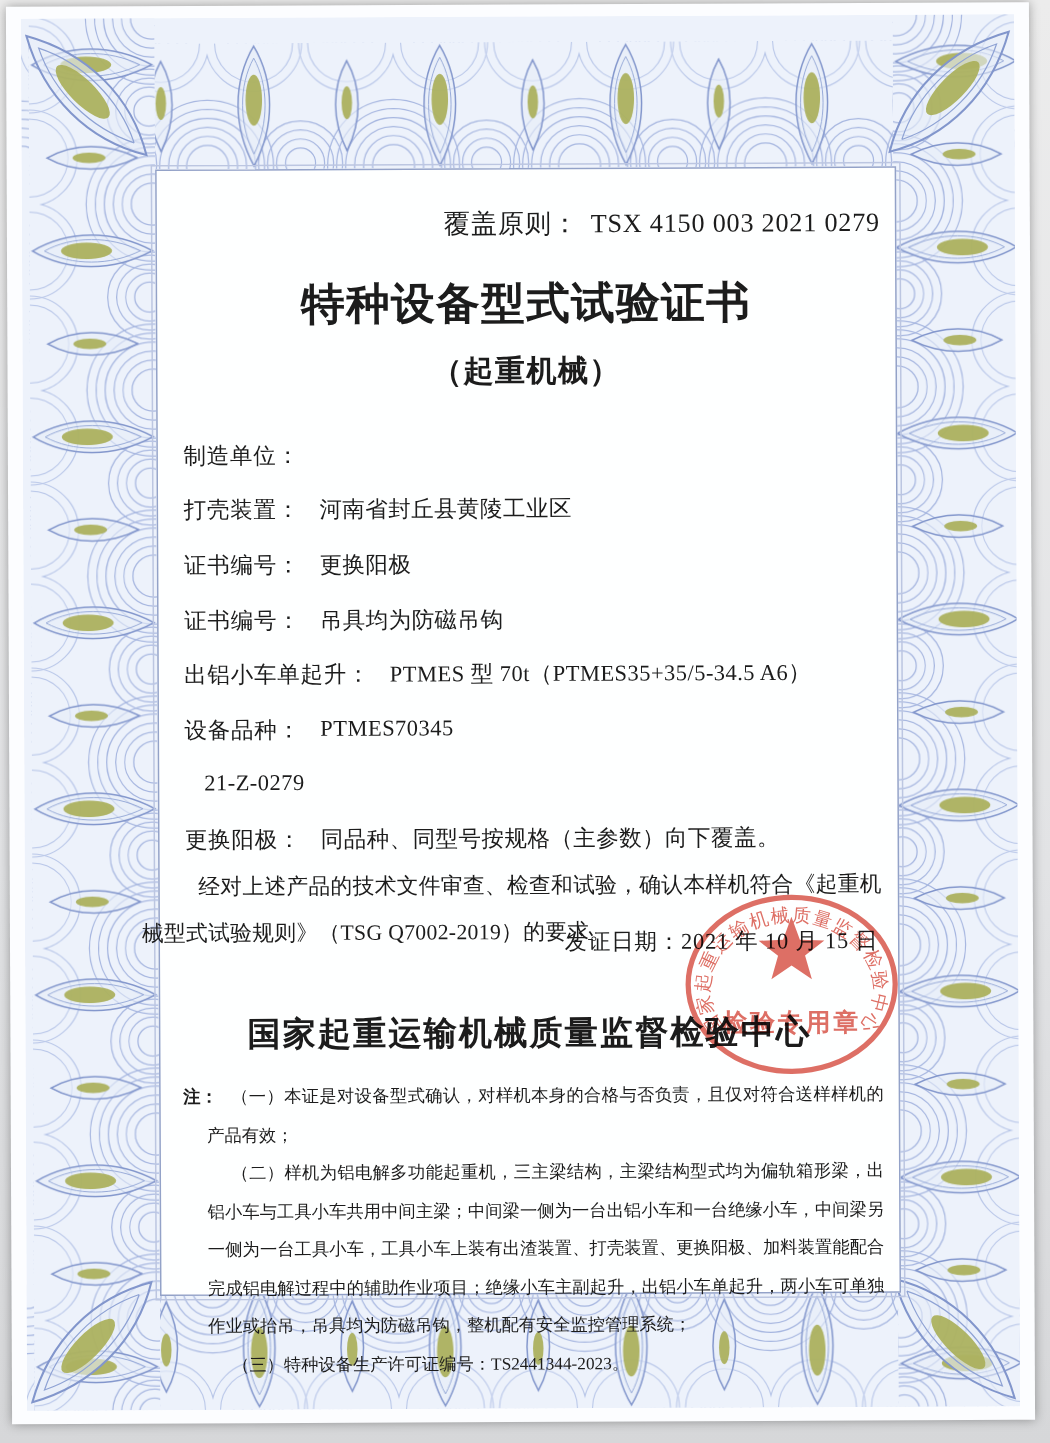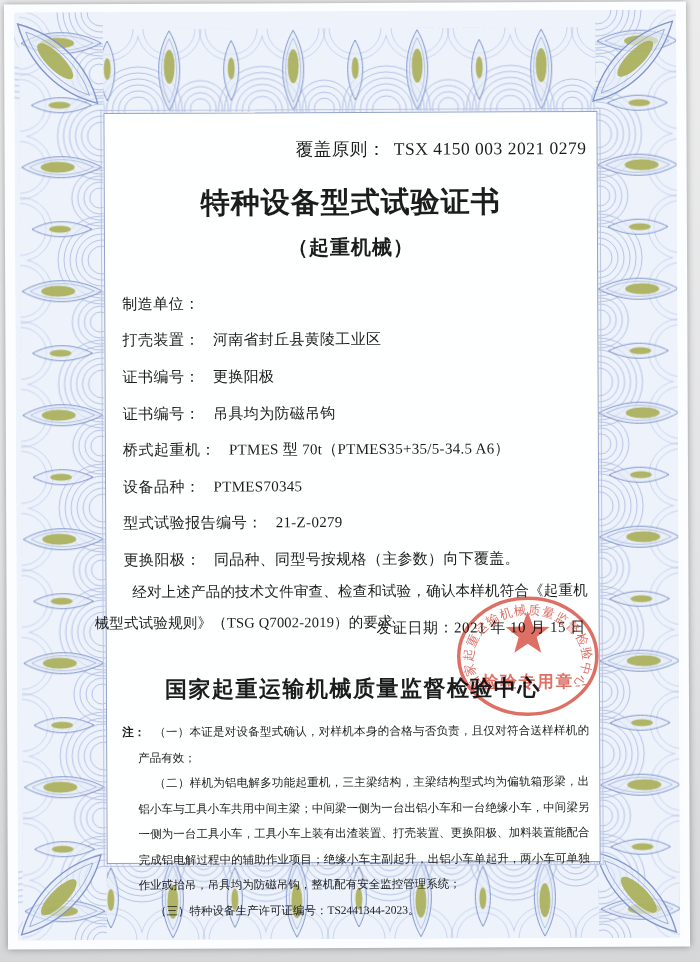--- a/index.html
+++ b/index.html
@@ -137,29 +137,28 @@
         </div>
         <div class="field-row">
           <span class="flabel">证书编号：</span>
           <span class="fvalue">更换阳极</span>
         </div>
         <div class="field-row">
           <span class="flabel">证书编号：</span>
           <span class="fvalue">吊具均为防磁吊钩</span>
         </div>
         <div class="field-row">
-          <span class="flabel">桥式起重机：</span>
+          <span class="flabel">出铝小车单起升：</span>
           <span class="fvalue">PTMES 型 70t（PTMES35+35/5-34.5 A6）</span>
         </div>
         <div class="field-row">
           <span class="flabel">设备品种：</span>
           <span class="fvalue">PTMES70345</span>
         </div>
         <div class="field-row">
-          <span class="flabel">型式试验报告编号：</span>
           <span class="fvalue">21-Z-0279</span>
         </div>
         <div class="field-row">
           <span class="flabel">更换阳极：</span>
           <span class="fvalue">同品种、同型号按规格（主参数）向下覆盖。</span>
         </div>
       </div>
 
     <p class="conclusion">经对上述产品的技术文件审查、检查和试验，确认本样机符合《起重机械型式试验规则》（TSG Q7002-2019）的要求。</p>
 

